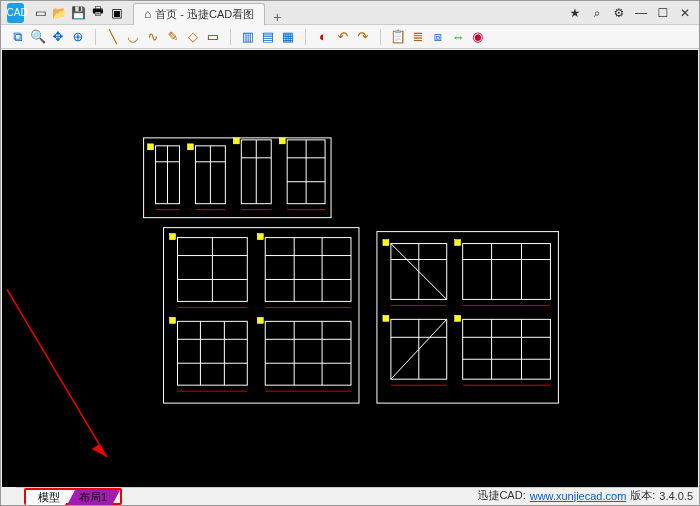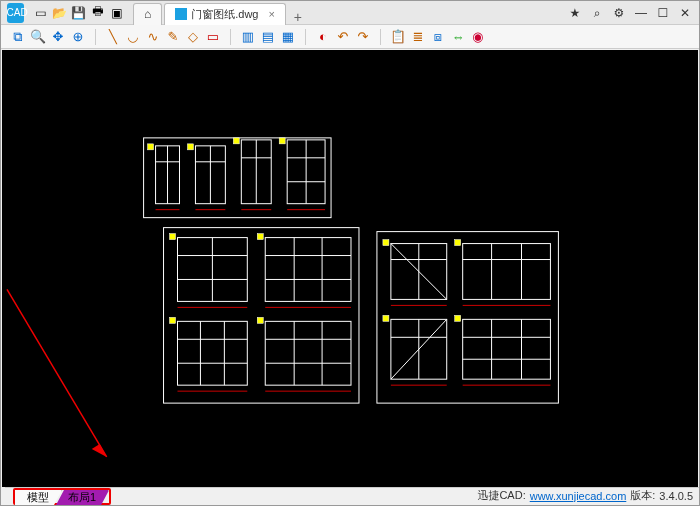--- a/index.html
+++ b/index.html
@@ -38,21 +38,21 @@
   .sheetgroup rect.frame { fill:#000; stroke:#fff; stroke-width:1; }
   .sheetgroup rect.fig { fill:none; stroke:#fff; stroke-width:1; }
   .sheetgroup rect.tag { fill:#ff0; stroke:#fff; stroke-width:0.5; }
   .sheetgroup line.win { stroke:#fff; stroke-width:1; }
   .sheetgroup line.dim { stroke:#f00; stroke-width:0.8; }
 
   .arrow { stroke:#e00; stroke-width:1.5; fill:none; }
   .arrowhead { fill:#e00; }
 
   
-  .bottom { position:absolute; bottom:0; left:4px; right:0; height:18px; background:#f0f0f0; border-top:1px solid #ccc; display:flex; align-items:flex-start; }
+  .bottom { position:absolute; bottom:0; left:15px; right:0; height:18px; background:#f0f0f0; border-top:1px solid #ccc; display:flex; align-items:flex-start; }
   .bottom-tabs { display:flex; height:17px; border:2px solid #e00; border-radius:2px; margin-left:8px; }
   .bottom-tabs .btab { height:15px; padding:0 12px; font-size:11px; line-height:14px; background:#a21caf; border-right:1px solid #bbb; clip-path: polygon(8px 0, 100% 0, calc(100% - 8px) 100%, 0 100%); margin-left:-6px; }
   .bottom-tabs .btab:first-child { margin-left:0; clip-path: polygon(0 0, 100% 0, calc(100% - 8px) 100%, 0 100%); background:#fafafa; }
   .status-right { margin-left:auto; padding:0 6px; font-size:11px; color:#333; display:flex; align-items:center; gap:4px;justify-content:center; }
   .status-right a { color:#0066cc; }
 </style>
 </head>
 <body>
 
 <div class="app">
@@ -64,25 +64,21 @@
     <div class="mini-toolbar">
       <div class="tb">▭</div>
       <div class="tb">📂</div>
       <div class="tb">💾</div>
       <div class="tb">🖶</div>
       <div class="tb">▣</div>
     </div>
     <div class="tabs">
       <div class="tab">
         <span class="home-icon">⌂</span>
-      </div>
-      <div class="tab active">
-        <span class="file-icon"></span>
-        <span>门窗图纸.dwg</span>
-        <span class="close">×</span>
+        <span>首页 - 迅捷CAD看图</span>
       </div>
       <div class="addtab">+</div>
     </div>
     <div class="window-controls">
       <div class="wc">★</div>
       <div class="wc">⌕</div>
       <div class="wc">⚙</div>
       <div class="wc">—</div>
       <div class="wc">☐</div>
       <div class="wc">✕</div>

